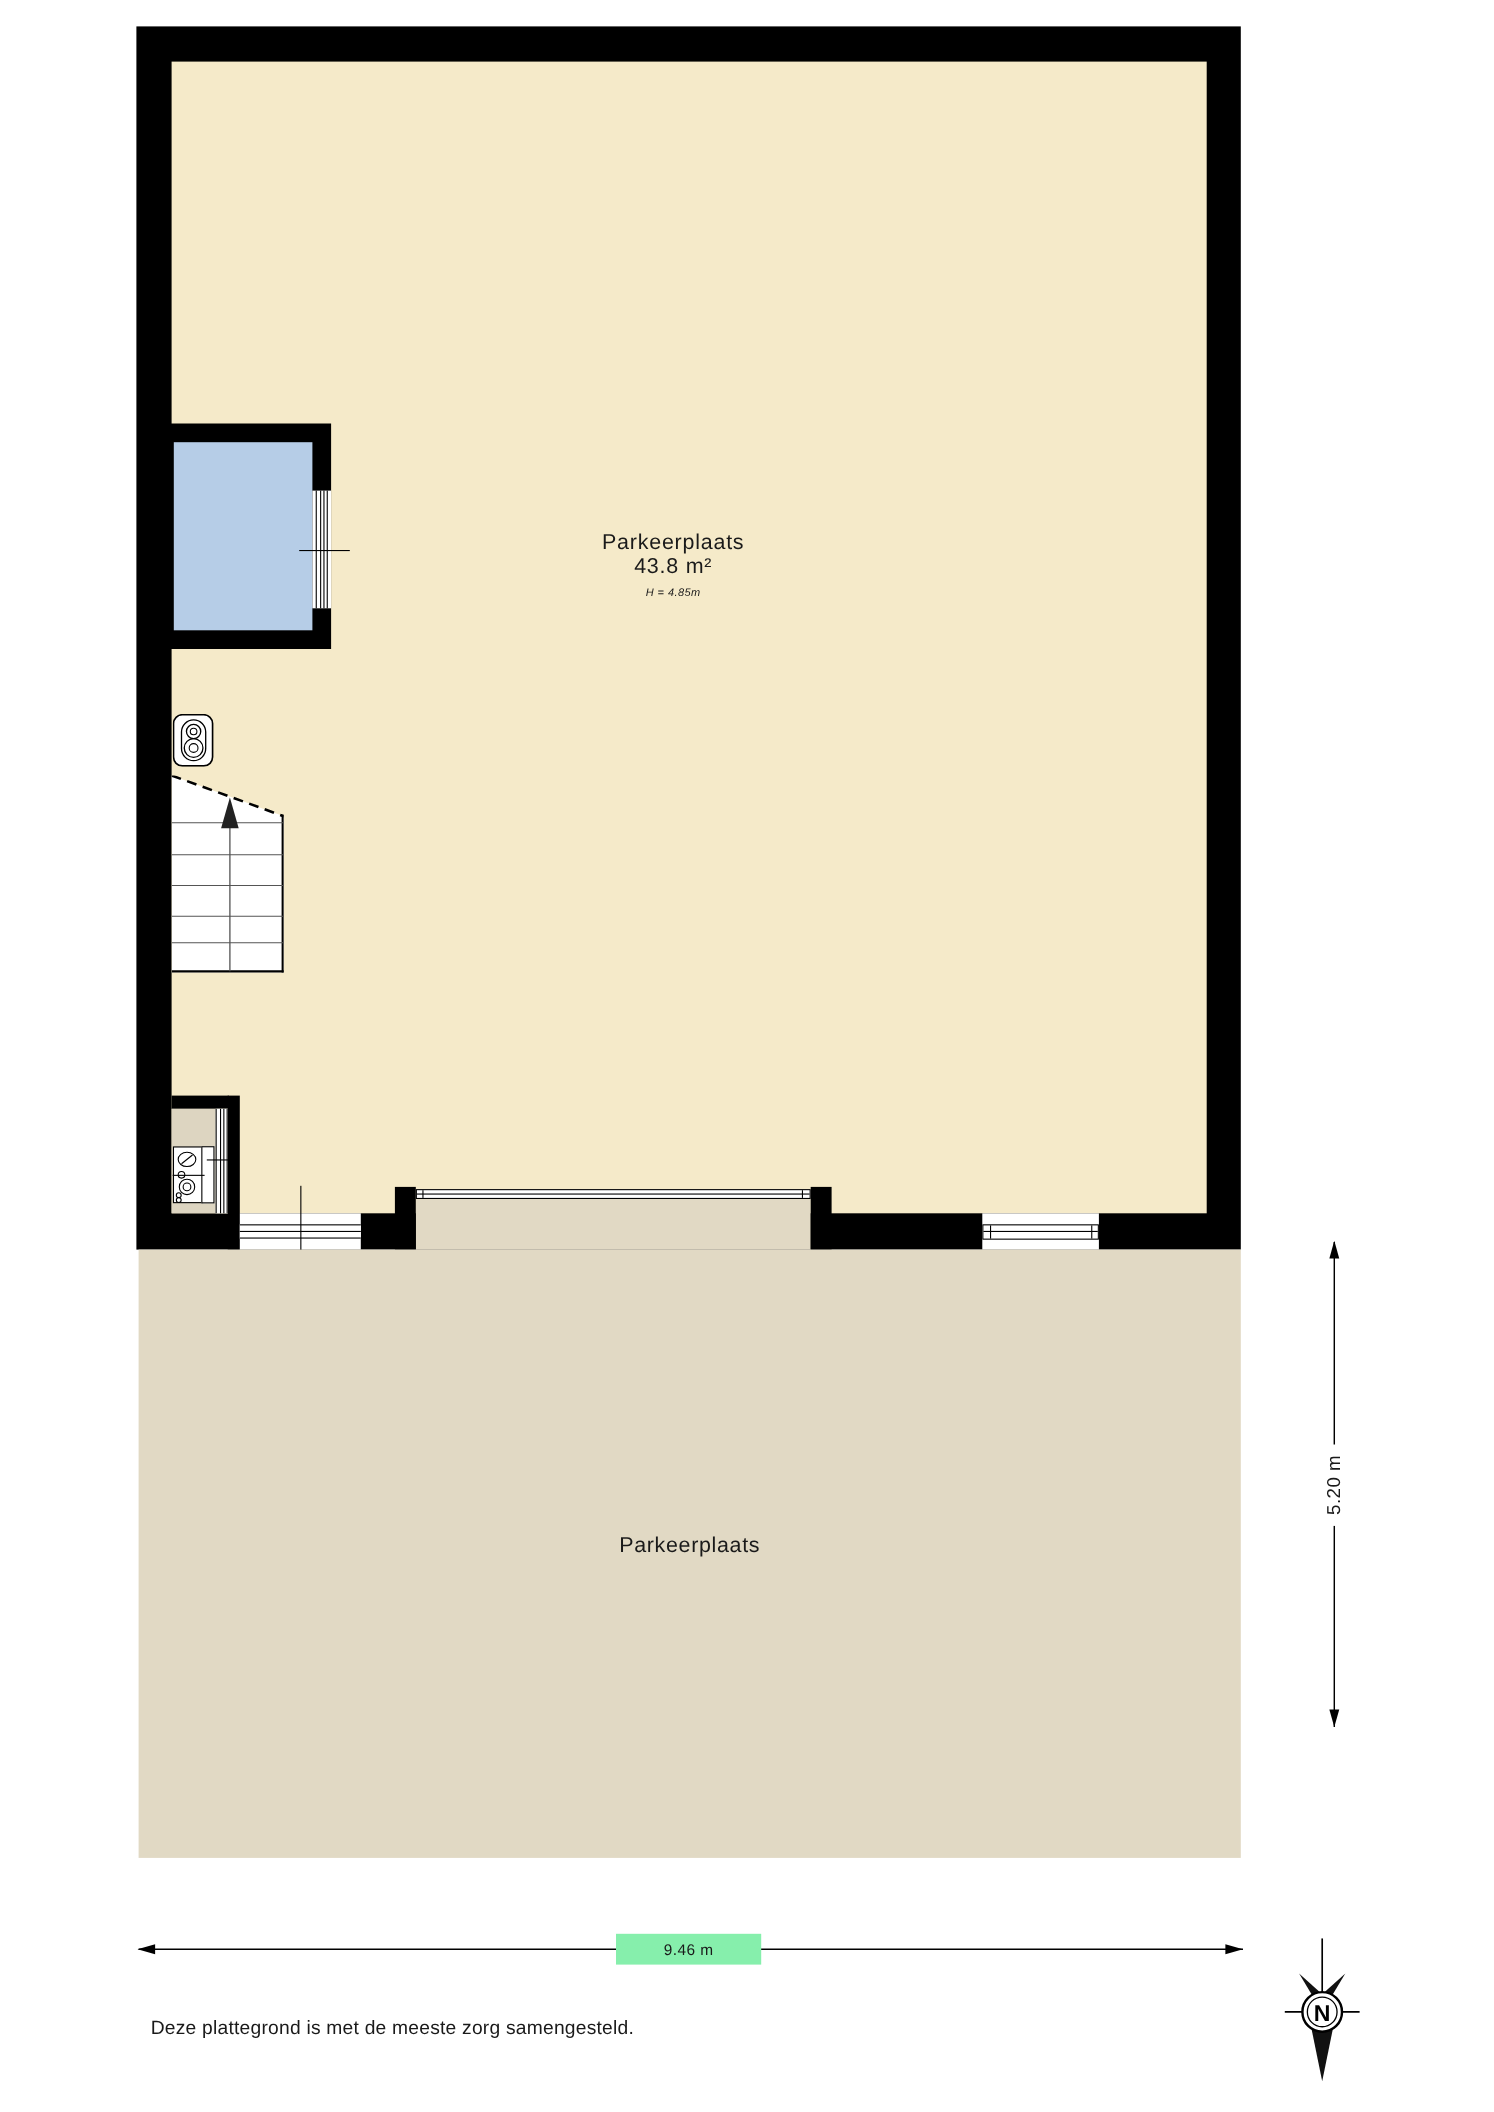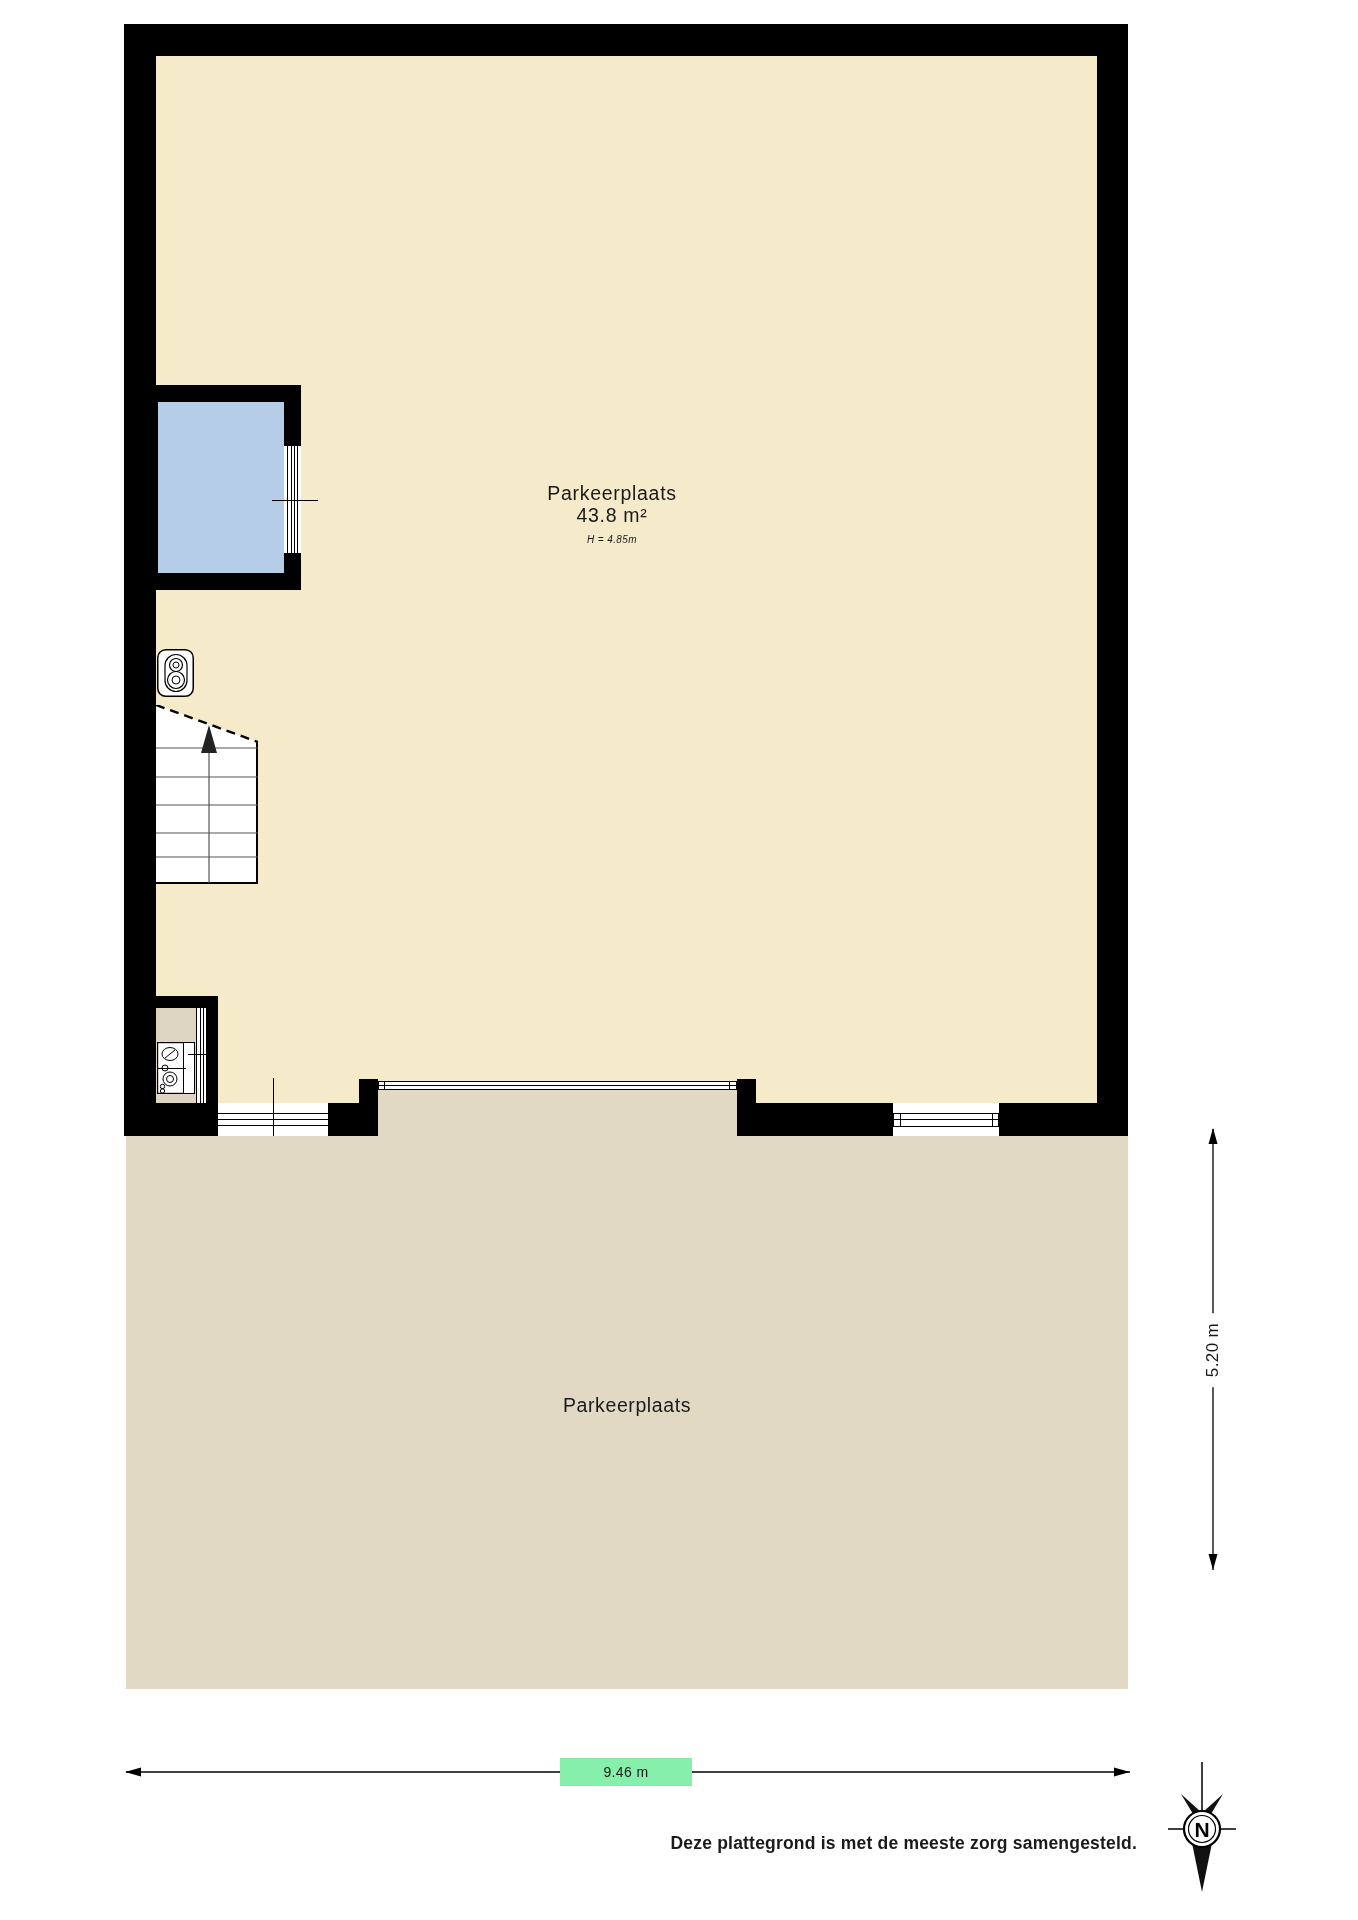--- a/index.html
+++ b/index.html
@@ -22,22 +22,22 @@
   .outdoor-label{font-size:19.5px;letter-spacing:0.6px;text-align:center;}
   .dim-label{
     font-size:14px;background:#86efac;line-height:28px;text-align:center;
     letter-spacing:0.4px;
   }
   .dim-label-v{
     position:absolute;font-size:17px;background:#ffffff;padding:1px 10px;
     transform:translate(-50%,-50%) rotate(-90deg);letter-spacing:0.4px;
   }
   .footer-text{
-    position:absolute;left:137px;top:1832px;width:1000px;text-align:right;
-    font-size:17.5px;line-height:23px;letter-spacing:0.2px;font-weight:bold;
+    position:absolute;left:137px;top:1832px;width:1000px;text-align:left;
+    font-size:17.5px;line-height:23px;letter-spacing:0.2px;
   }
   svg{display:block;}
 </style>
 </head>
 <body>
 
 <div class="page">
 
   <div class="abs wall" style="left:124px;top:24px;width:1004px;height:1112px;"></div>
   <div class="abs room-floor" style="left:156px;top:56px;width:941px;height:1047px;"></div>

